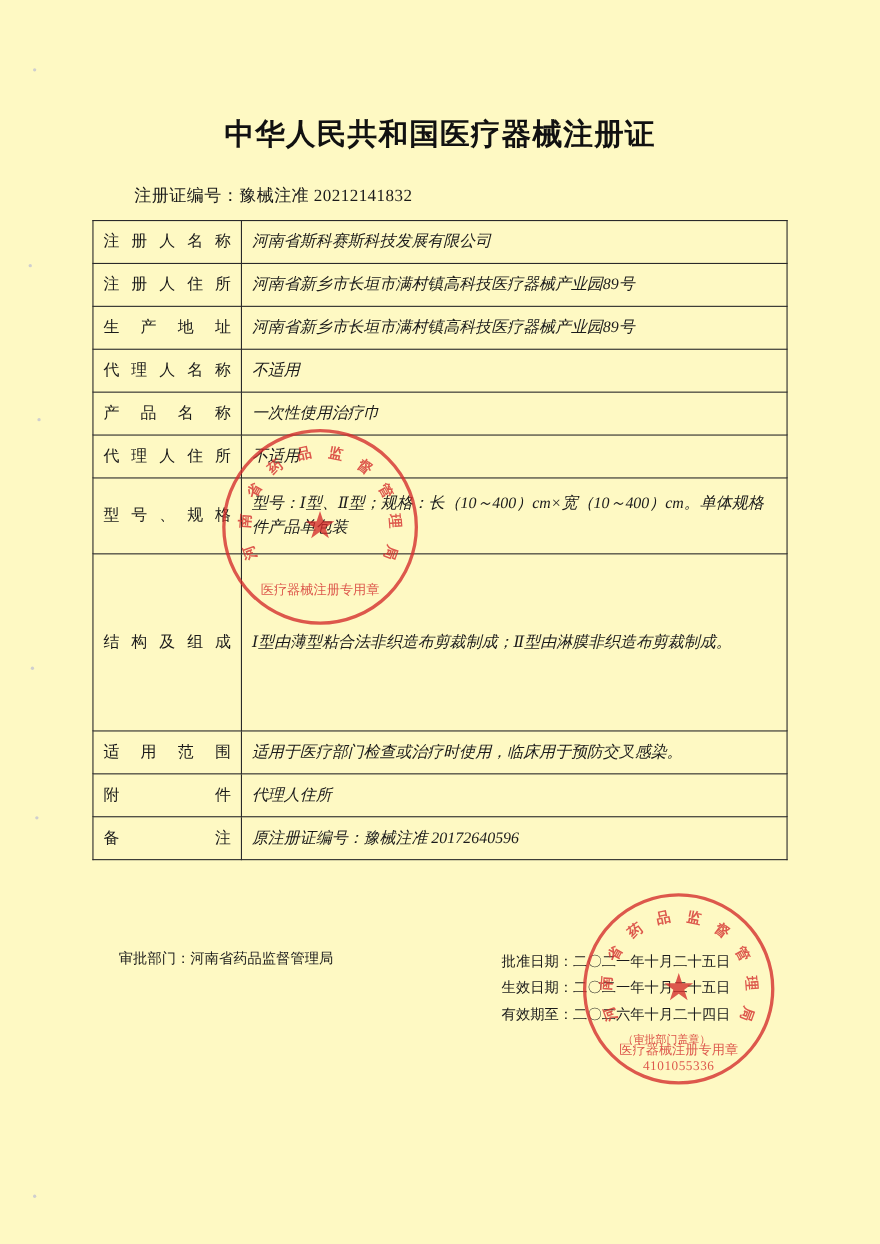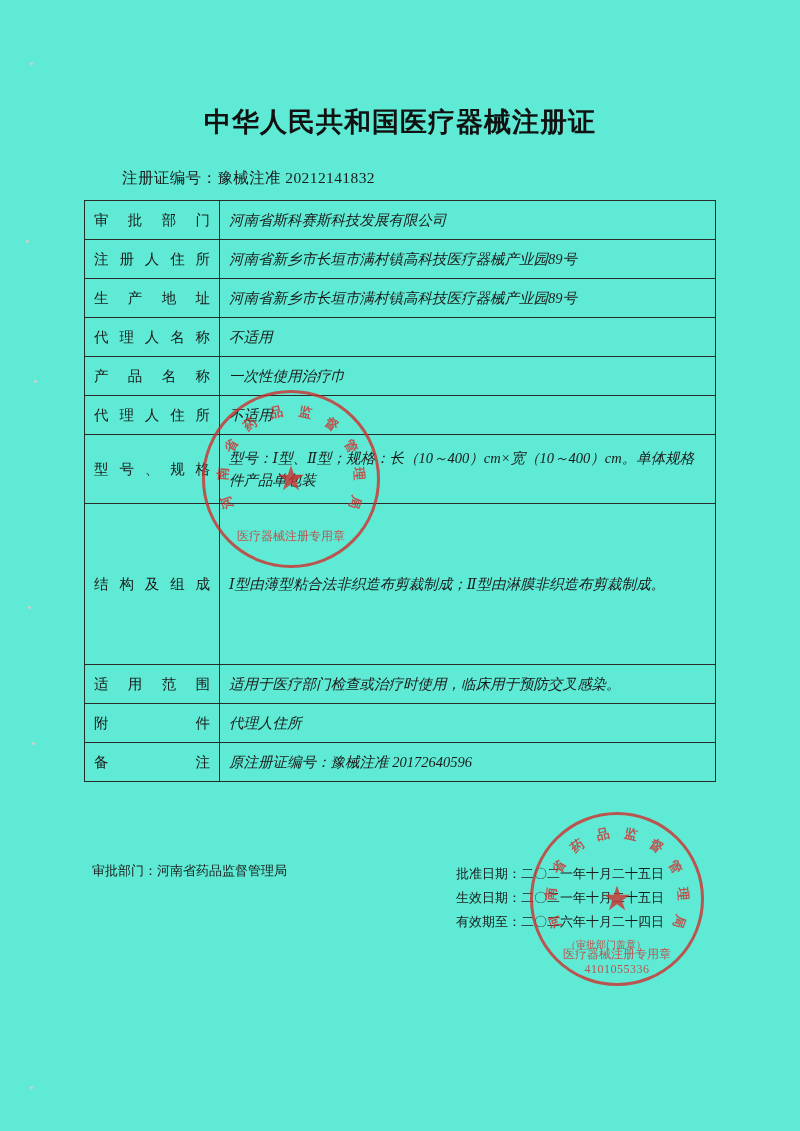--- a/index.html
+++ b/index.html
@@ -12,21 +12,21 @@
     height: 1131px;
     position: relative;
     font-family: "Liberation Serif", "DejaVu Serif", serif;
     color: #1b1b1b;
     overflow: hidden;
   }
 
   .page {
     position: absolute;
     inset: 0;
-    background: #5eead4;
+    background: #fef9c3;
   }
 
   
   .speckle {
     position: absolute;
     width: 3px;
     height: 3px;
     background: #cfcfcf;
     border-radius: 50%;
   }
@@ -87,21 +87,21 @@
 
   .footer {
     position: absolute;
     left: 84px;
     top: 862px;
     width: 632px;
     font-size: 13px;
   }
   .footer .dept {
     position: absolute;
-    left: 8px;
+    left: 24px;
     top: 0;
     white-space: nowrap;
   }
   .footer .dates {
     position: absolute;
     left: 372px;
     top: 0;
     line-height: 1.85;
     white-space: nowrap;
   }
@@ -189,21 +189,21 @@
 
   <div class="doc-title">中华人民共和国医疗器械注册证</div>
 
   <div class="reg-number">
     <span>注册证编号：</span><span>豫械注准 20212141832</span>
   </div>
 
   <table class="cert">
     <tbody>
       <tr class="r-short">
-        <td class="label">审批部门</td>
+        <td class="label">注册人名称</td>
         <td class="value">河南省斯科赛斯科技发展有限公司</td>
       </tr>
       <tr class="r-short">
         <td class="label">注册人住所</td>
         <td class="value">河南省新乡市长垣市满村镇高科技医疗器械产业园89号</td>
       </tr>
       <tr class="r-short">
         <td class="label">生产地址</td>
         <td class="value">河南省新乡市长垣市满村镇高科技医疗器械产业园89号</td>
       </tr>

